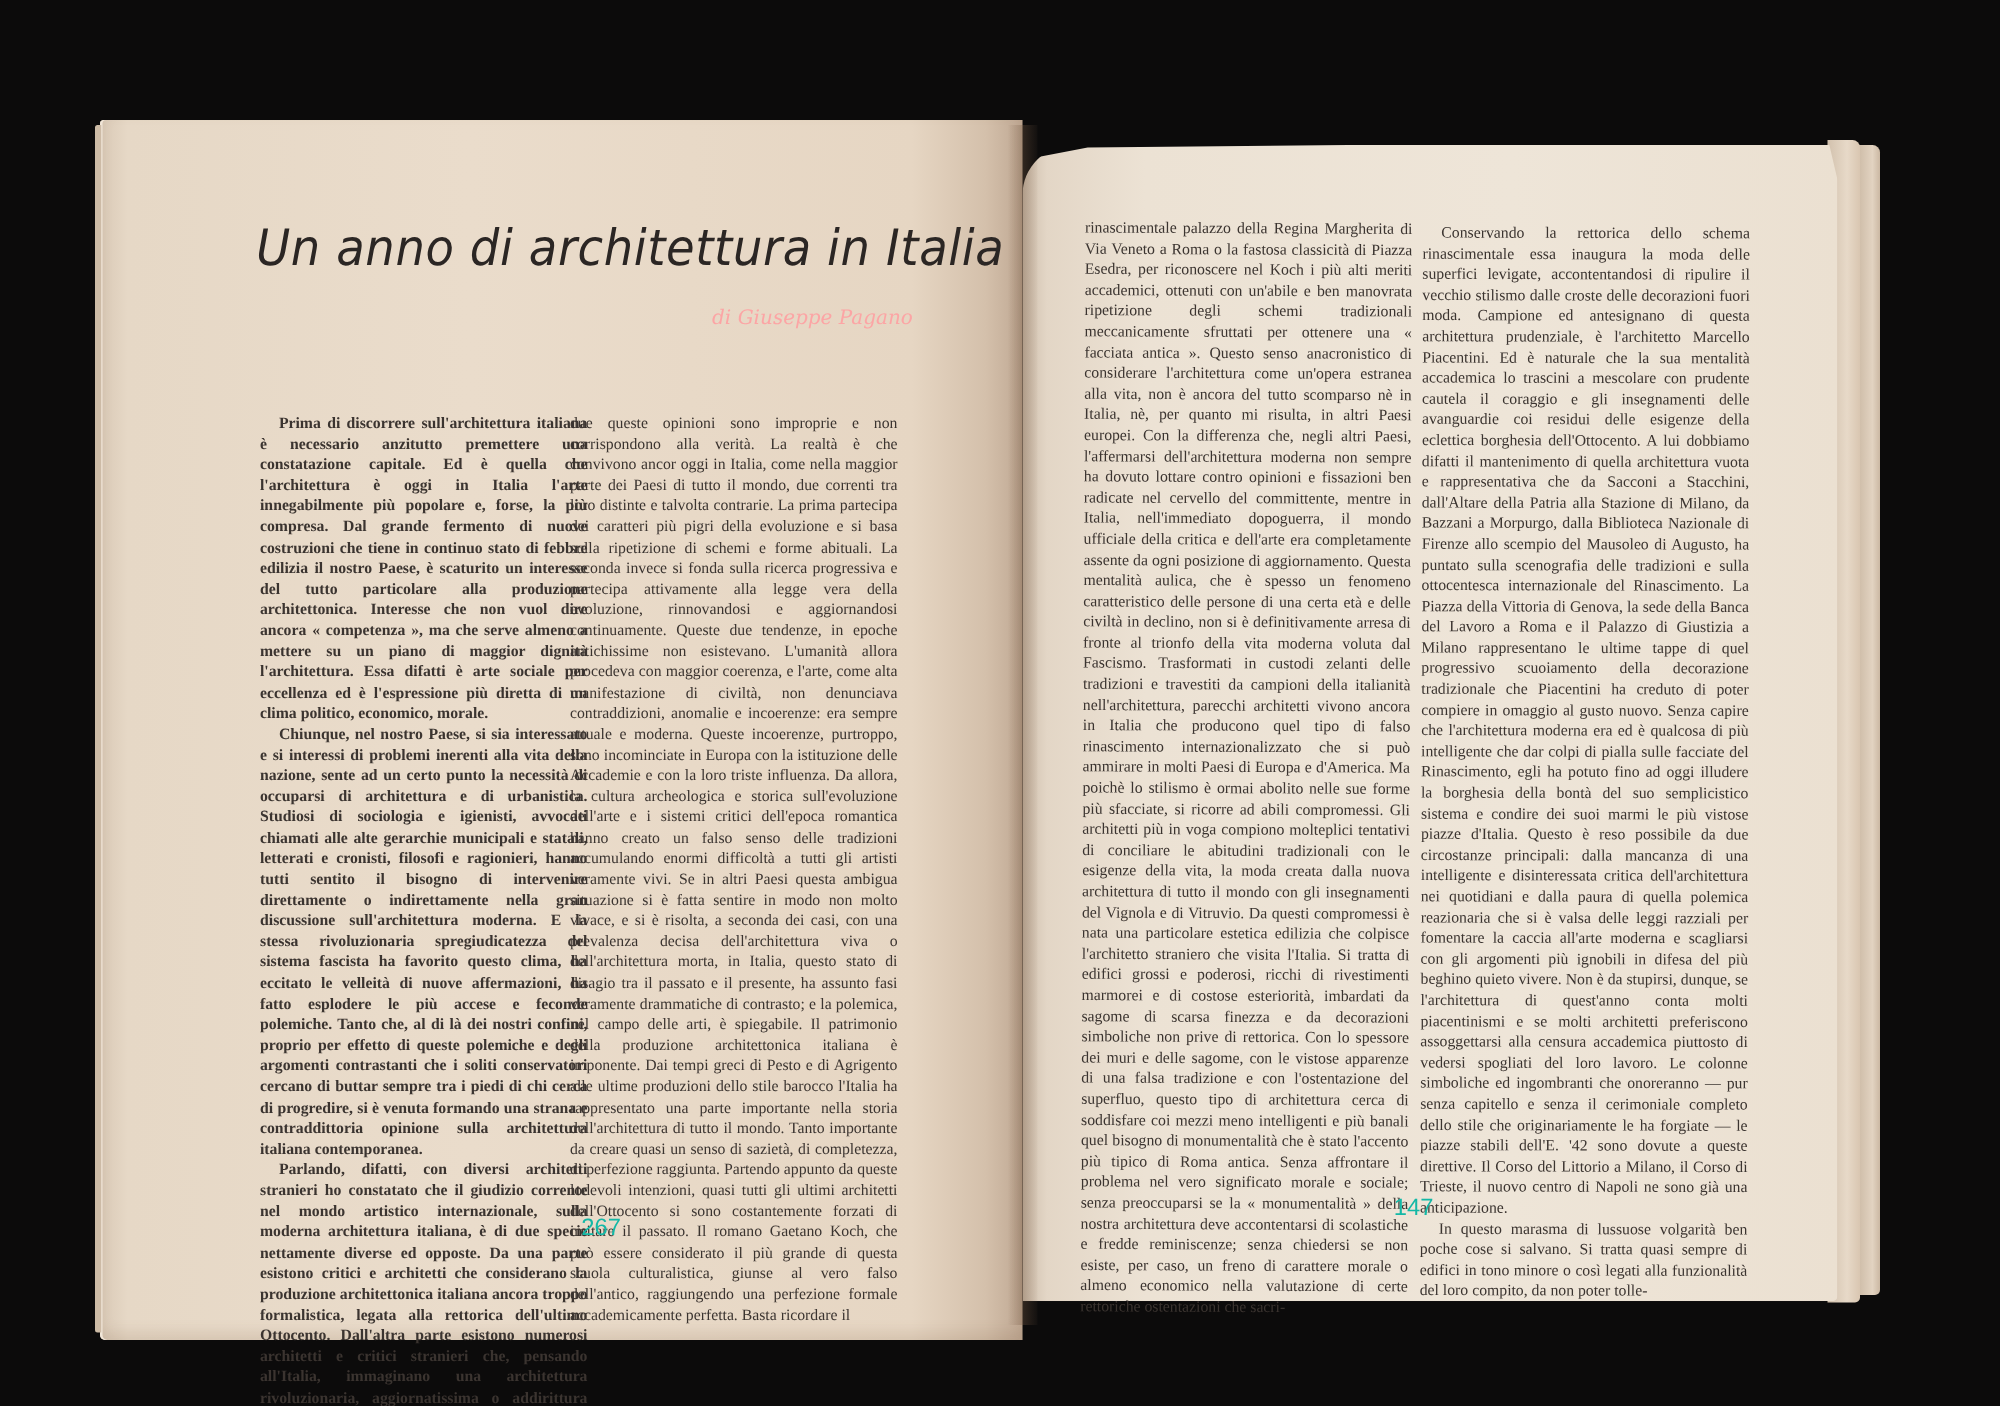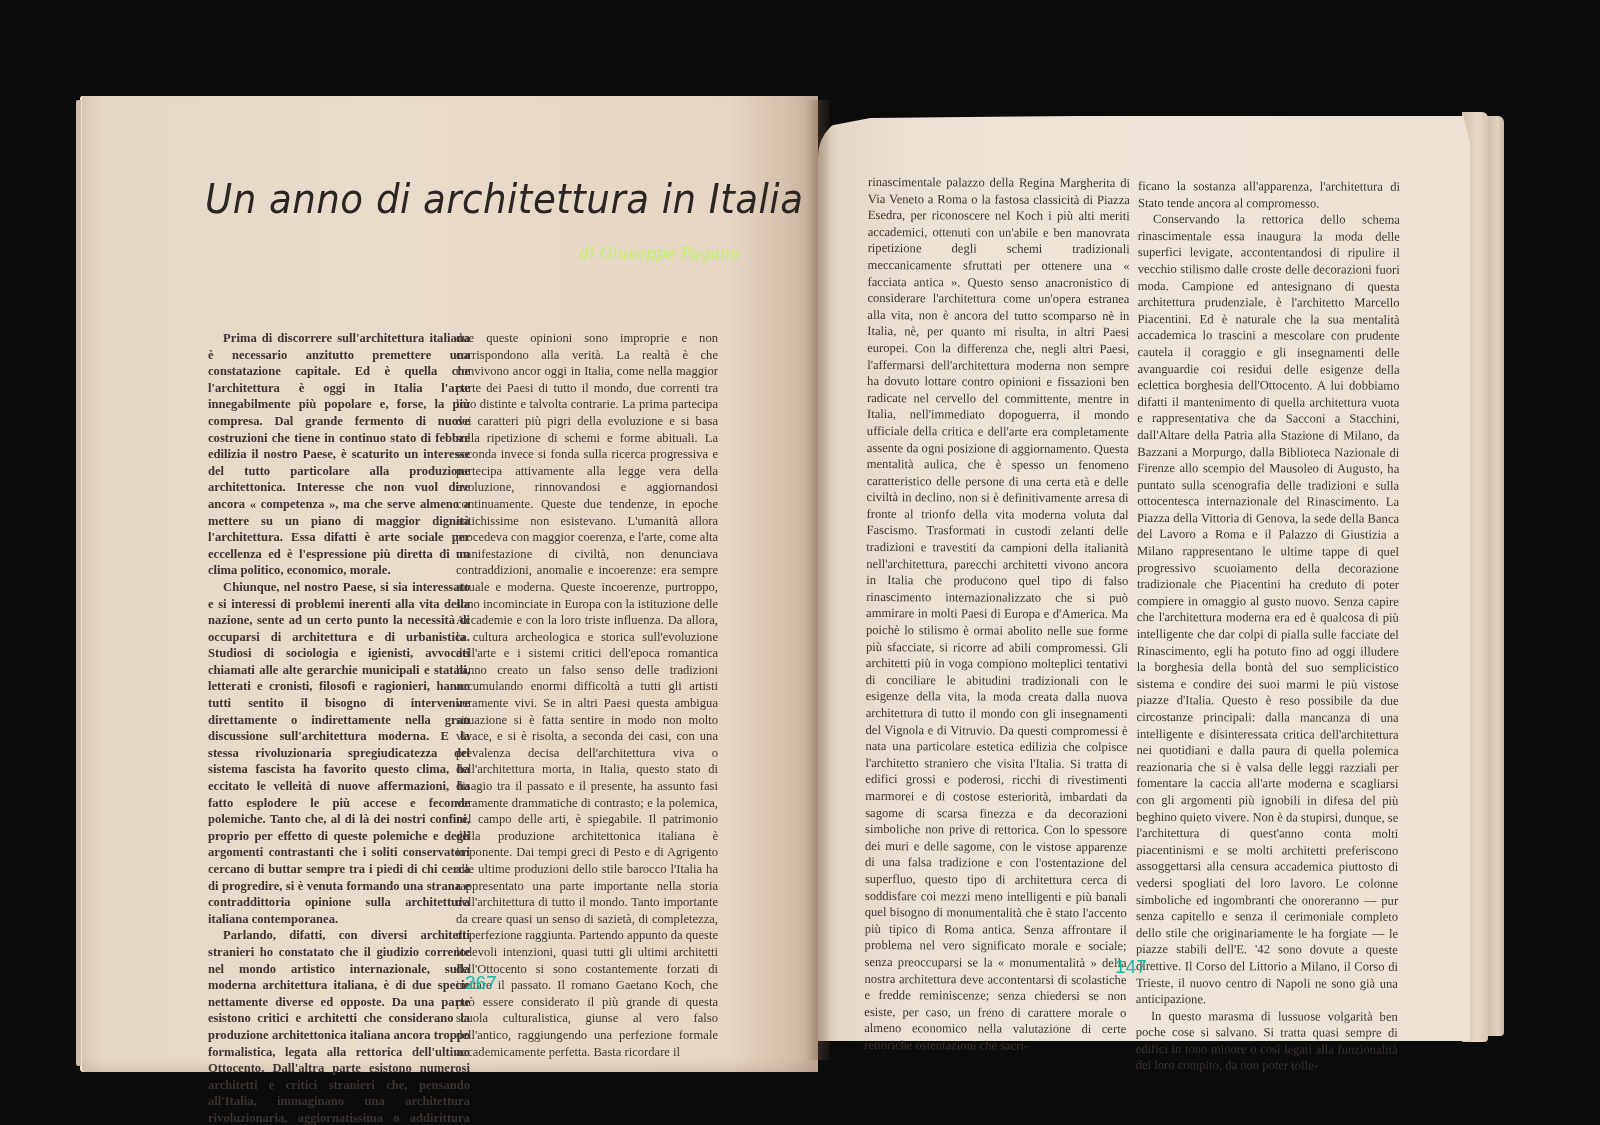--- a/index.html
+++ b/index.html
@@ -48,23 +48,23 @@
 
   .title {
     position: absolute; left: 205px; top: 176px; width: 540px;
     font-family: "DejaVu Sans", sans-serif;
     font-style: italic; font-weight: normal;
     font-size: 40px; letter-spacing: 0.5px;
     color: #2b2624; white-space: nowrap;
     transform: scaleX(0.93); transform-origin: left;
   }
   .byline {
-    position: absolute; left: 560px; top: 244px; width: 180px; text-align: right;
+    position: absolute; left: 560px; top: 244px; width: 180px; text-align: center;
     font-family: "DejaVu Serif", serif; font-style: italic;
-    font-size: 16px; color: #bef264;
+    font-size: 16px; color: #fca5a5;
   }
 
   .col {
     position: absolute;
     font-size: 12.6px; line-height: 16.6px;
     color: #3b3430;
     text-align: justify;
   }
   .col p { margin: 0; text-indent: 1.2em; }
   .col p.cont { text-indent: 0; }
@@ -102,20 +102,19 @@
 
   <div class="col col-l2">
     <p class="cont">due queste opinioni sono improprie e non corrispondono alla verità. La realtà è che convivono ancor oggi in Italia, come nella maggior parte dei Paesi di tutto il mondo, due correnti tra loro distinte e talvolta contrarie. La prima partecipa dei caratteri più pigri della evoluzione e si basa sulla ripetizione di schemi e forme abituali. La seconda invece si fonda sulla ricerca progressiva e partecipa attivamente alla legge vera della evoluzione, rinnovandosi e aggiornandosi continuamente. Queste due tendenze, in epoche antichissime non esistevano. L'umanità allora procedeva con maggior coerenza, e l'arte, come alta manifestazione di civiltà, non denunciava contraddizioni, anomalie e incoerenze: era sempre attuale e moderna. Queste incoerenze, purtroppo, sono incominciate in Europa con la istituzione delle Accademie e con la loro triste influenza. Da allora, la cultura archeologica e storica sull'evoluzione dell'arte e i sistemi critici dell'epoca romantica hanno creato un falso senso delle tradizioni accumulando enormi difficoltà a tutti gli artisti veramente vivi. Se in altri Paesi questa ambigua situazione si è fatta sentire in modo non molto vivace, e si è risolta, a seconda dei casi, con una prevalenza decisa dell'architettura viva o dell'architettura morta, in Italia, questo stato di disagio tra il passato e il presente, ha assunto fasi veramente drammatiche di contrasto; e la polemica, nel campo delle arti, è spiegabile. Il patrimonio della produzione architettonica italiana è imponente. Dai tempi greci di Pesto e di Agrigento alle ultime produzioni dello stile barocco l'Italia ha rappresentato una parte importante nella storia dell'architettura di tutto il mondo. Tanto importante da creare quasi un senso di sazietà, di completezza, di perfezione raggiunta. Partendo appunto da queste lodevoli intenzioni, quasi tutti gli ultimi architetti dell'Ottocento si sono costantemente forzati di imitare il passato. Il romano Gaetano Koch, che può essere considerato il più grande di questa scuola culturalistica, giunse al vero falso dell'antico, raggiungendo una perfezione formale accademicamente perfetta. Basta ricordare il</p>
   </div>
 
   <div class="col col-r1">
     <p class="cont">rinascimentale palazzo della Regina Margherita di Via Veneto a Roma o la fastosa classicità di Piazza Esedra, per riconoscere nel Koch i più alti meriti accademici, ottenuti con un'abile e ben manovrata ripetizione degli schemi tradizionali meccanicamente sfruttati per ottenere una « facciata antica ». Questo senso anacronistico di considerare l'architettura come un'opera estranea alla vita, non è ancora del tutto scomparso nè in Italia, nè, per quanto mi risulta, in altri Paesi europei. Con la differenza che, negli altri Paesi, l'affermarsi dell'architettura moderna non sempre ha dovuto lottare contro opinioni e fissazioni ben radicate nel cervello del committente, mentre in Italia, nell'immediato dopoguerra, il mondo ufficiale della critica e dell'arte era completamente assente da ogni posizione di aggiornamento. Questa mentalità aulica, che è spesso un fenomeno caratteristico delle persone di una certa età e delle civiltà in declino, non si è definitivamente arresa di fronte al trionfo della vita moderna voluta dal Fascismo. Trasformati in custodi zelanti delle tradizioni e travestiti da campioni della italianità nell'architettura, parecchi architetti vivono ancora in Italia che producono quel tipo di falso rinascimento internazionalizzato che si può ammirare in molti Paesi di Europa e d'America. Ma poichè lo stilismo è ormai abolito nelle sue forme più sfacciate, si ricorre ad abili compromessi. Gli architetti più in voga compiono molteplici tentativi di conciliare le abitudini tradizionali con le esigenze della vita, la moda creata dalla nuova architettura di tutto il mondo con gli insegnamenti del Vignola e di Vitruvio. Da questi compromessi è nata una particolare estetica edilizia che colpisce l'architetto straniero che visita l'Italia. Si tratta di edifici grossi e poderosi, ricchi di rivestimenti marmorei e di costose esteriorità, imbardati da sagome di scarsa finezza e da decorazioni simboliche non prive di rettorica. Con lo spessore dei muri e delle sagome, con le vistose apparenze di una falsa tradizione e con l'ostentazione del superfluo, questo tipo di architettura cerca di soddisfare coi mezzi meno intelligenti e più banali quel bisogno di monumentalità che è stato l'accento più tipico di Roma antica. Senza affrontare il problema nel vero significato morale e sociale; senza preoccuparsi se la « monumentalità » della nostra architettura deve accontentarsi di scolastiche e fredde reminiscenze; senza chiedersi se non esiste, per caso, un freno di carattere morale o almeno economico nella valutazione di certe rettoriche ostentazioni che sacri-</p>
   </div>
 
   <div class="col col-r2">
-    <p class="cont">ficano la sostanza all'apparenza, l'architettura di Stato tende ancora al compromesso.</p>
     <p>Conservando la rettorica dello schema rinascimentale essa inaugura la moda delle superfici levigate, accontentandosi di ripulire il vecchio stilismo dalle croste delle decorazioni fuori moda. Campione ed antesignano di questa architettura prudenziale, è l'architetto Marcello Piacentini. Ed è naturale che la sua mentalità accademica lo trascini a mescolare con prudente cautela il coraggio e gli insegnamenti delle avanguardie coi residui delle esigenze della eclettica borghesia dell'Ottocento. A lui dobbiamo difatti il mantenimento di quella architettura vuota e rappresentativa che da Sacconi a Stacchini, dall'Altare della Patria alla Stazione di Milano, da Bazzani a Morpurgo, dalla Biblioteca Nazionale di Firenze allo scempio del Mausoleo di Augusto, ha puntato sulla scenografia delle tradizioni e sulla ottocentesca internazionale del Rinascimento. La Piazza della Vittoria di Genova, la sede della Banca del Lavoro a Roma e il Palazzo di Giustizia a Milano rappresentano le ultime tappe di quel progressivo scuoiamento della decorazione tradizionale che Piacentini ha creduto di poter compiere in omaggio al gusto nuovo. Senza capire che l'architettura moderna era ed è qualcosa di più intelligente che dar colpi di pialla sulle facciate del Rinascimento, egli ha potuto fino ad oggi illudere la borghesia della bontà del suo semplicistico sistema e condire dei suoi marmi le più vistose piazze d'Italia. Questo è reso possibile da due circostanze principali: dalla mancanza di una intelligente e disinteressata critica dell'architettura nei quotidiani e dalla paura di quella polemica reazionaria che si è valsa delle leggi razziali per fomentare la caccia all'arte moderna e scagliarsi con gli argomenti più ignobili in difesa del più beghino quieto vivere. Non è da stupirsi, dunque, se l'architettura di quest'anno conta molti piacentinismi e se molti architetti preferiscono assoggettarsi alla censura accademica piuttosto di vedersi spogliati del loro lavoro. Le colonne simboliche ed ingombranti che onoreranno — pur senza capitello e senza il cerimoniale completo dello stile che originariamente le ha forgiate — le piazze stabili dell'E. '42 sono dovute a queste direttive. Il Corso del Littorio a Milano, il Corso di Trieste, il nuovo centro di Napoli ne sono già una anticipazione.</p>
     <p>In questo marasma di lussuose volgarità ben poche cose si salvano. Si tratta quasi sempre di edifici in tono minore o così legati alla funzionalità del loro compito, da non poter tolle-</p>
   </div>
 
   <div class="folio folio-l">267</div>
   <div class="folio folio-r">147</div>
 </div>
 
 </body></html>

